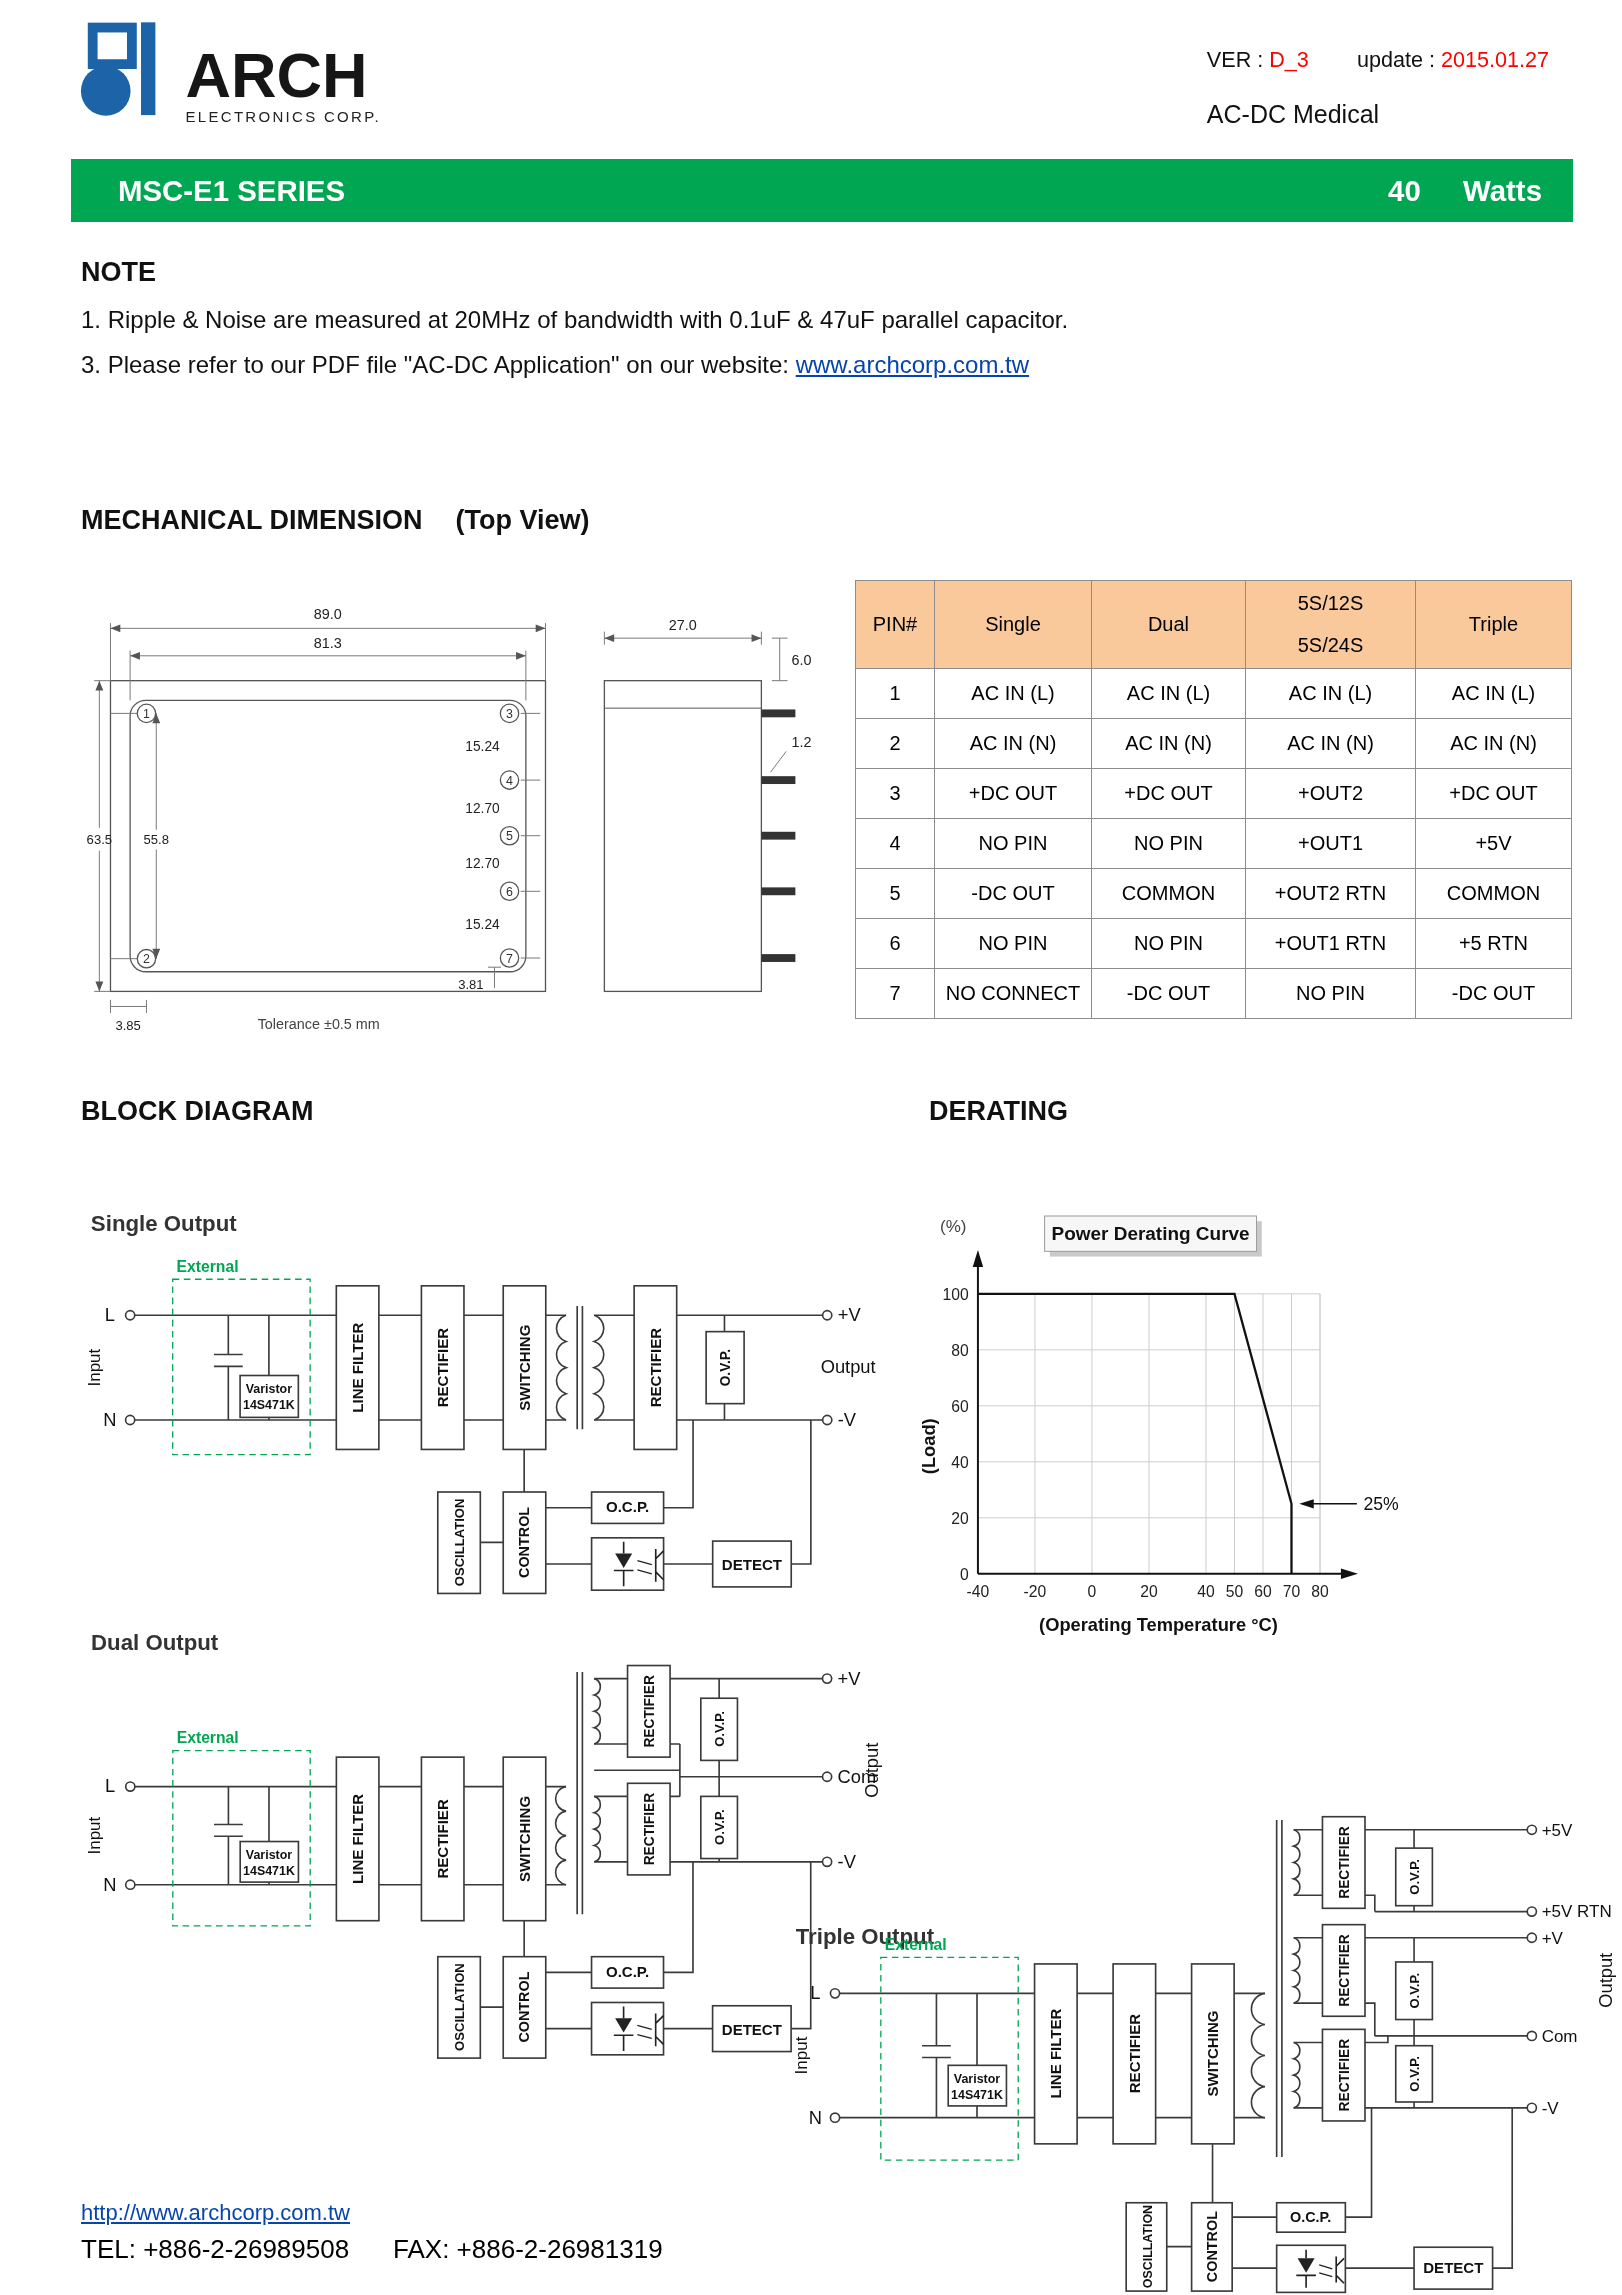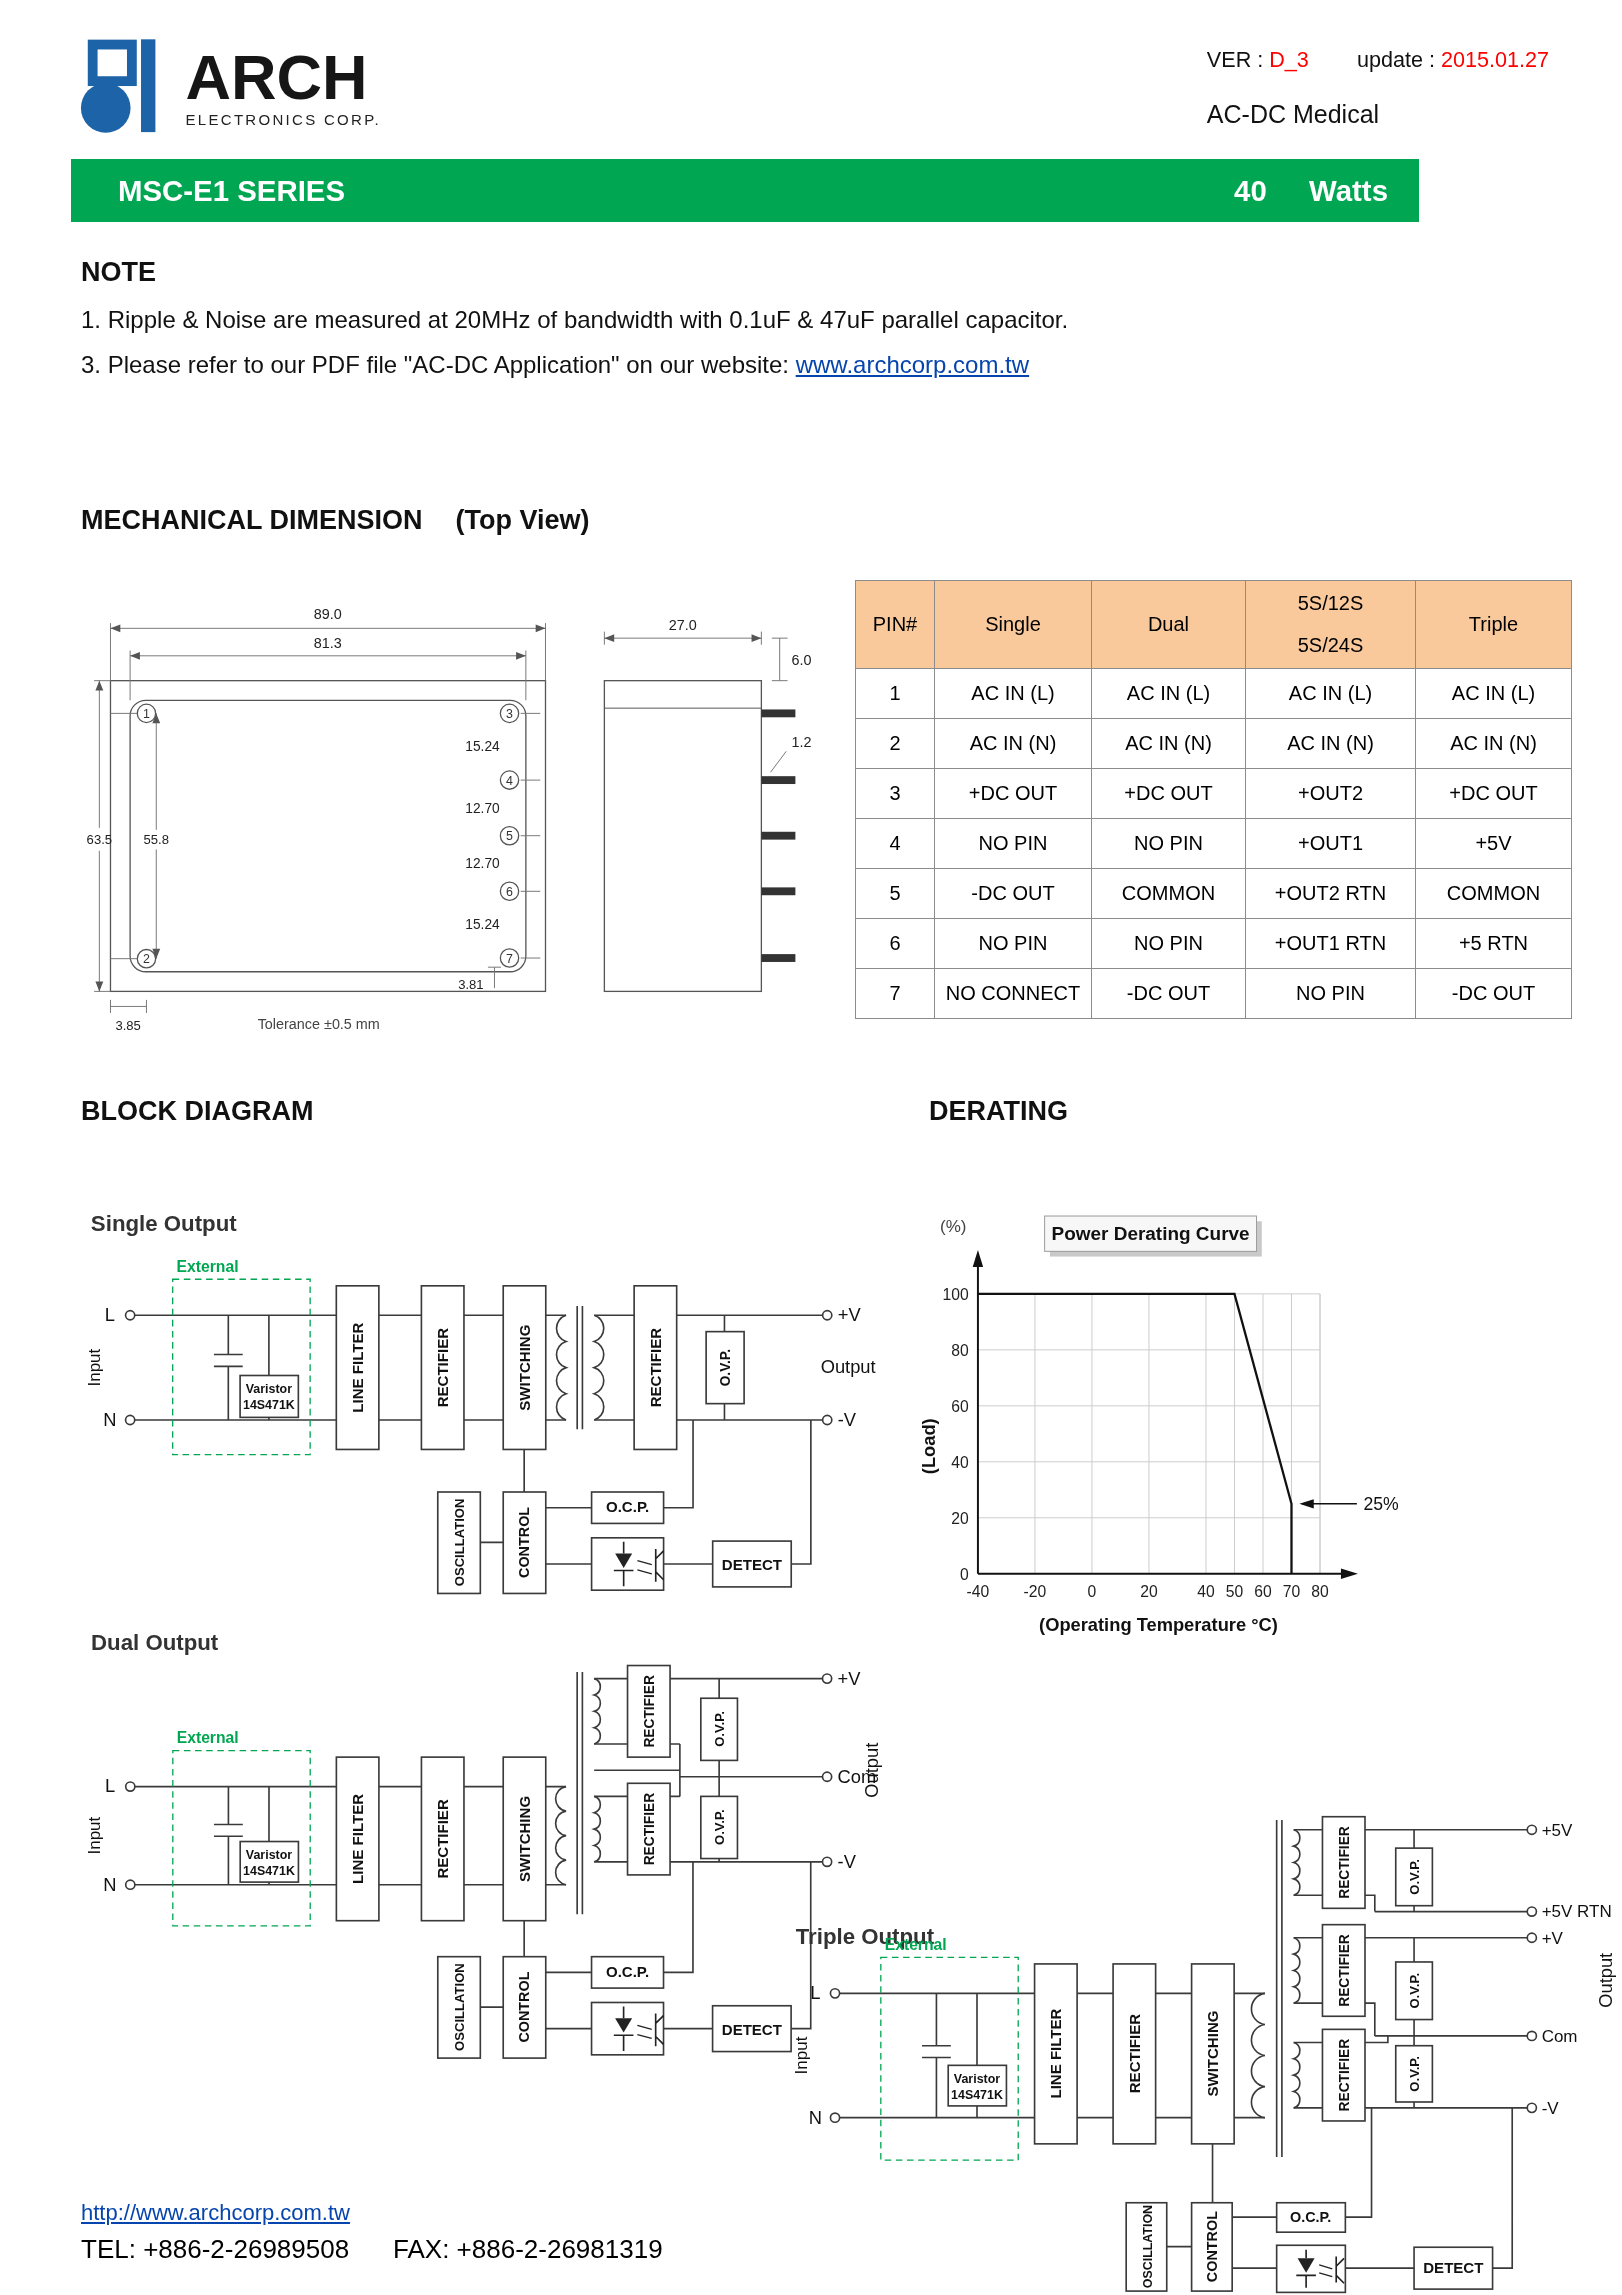--- a/index.html
+++ b/index.html
@@ -22,21 +22,21 @@
   table.pin td { height:50px; }
   svg text { font-family:"Liberation Sans", sans-serif; }
   .hdr-meta { font-size:21.6px; color:#111; }
   .category { font-size:25px; margin-top:27px; color:#111; }
 </style>
 </head>
 <body>
 
 <div class="page">
 
-  <div class="abs" style="left:77px;top:34px;display:flex;align-items:center">
+  <div class="abs" style="left:77px;top:17px;display:flex;align-items:flex-end">
     <svg width="98" height="108" viewBox="0 0 150 165">
       <rect x="24" y="16" width="60" height="56" fill="none" stroke="#1C63A7" stroke-width="15"></rect>
       <rect x="98" y="8" width="22" height="142" fill="#1C63A7"></rect>
       <circle cx="44" cy="113" r="38" fill="#1C63A7"></circle>
     </svg>
     <div style="margin-left:10.5px">
       <div class="brand">ARCH</div>
       <div class="brand-sub">ELECTRONICS CORP.</div>
     </div>
   </div>
@@ -45,21 +45,21 @@
     <div>
       <span>VER :</span>
       <span class="red">D_3</span>
       <span style="display:inline-block;width:36px"></span>
       <span>update :</span>
       <span class="red">2015.01.27</span>
     </div>
     <div class="category">AC-DC Medical</div>
   </div>
 
-  <div class="abs banner" style="left:71px;top:159px;width:1348px;height:63px">
+  <div class="abs banner" style="left:71px;top:159px;width:1502px;height:63px">
     <span>MSC-E1 SERIES</span>
     <span>
       <span>40</span>
       <span style="display:inline-block;width:26px"></span>
       <span>Watts</span>
     </span>
   </div>
 
   <div class="abs" style="left:81px;top:257px;width:1407px">
     <div class="section-title">NOTE</div>

